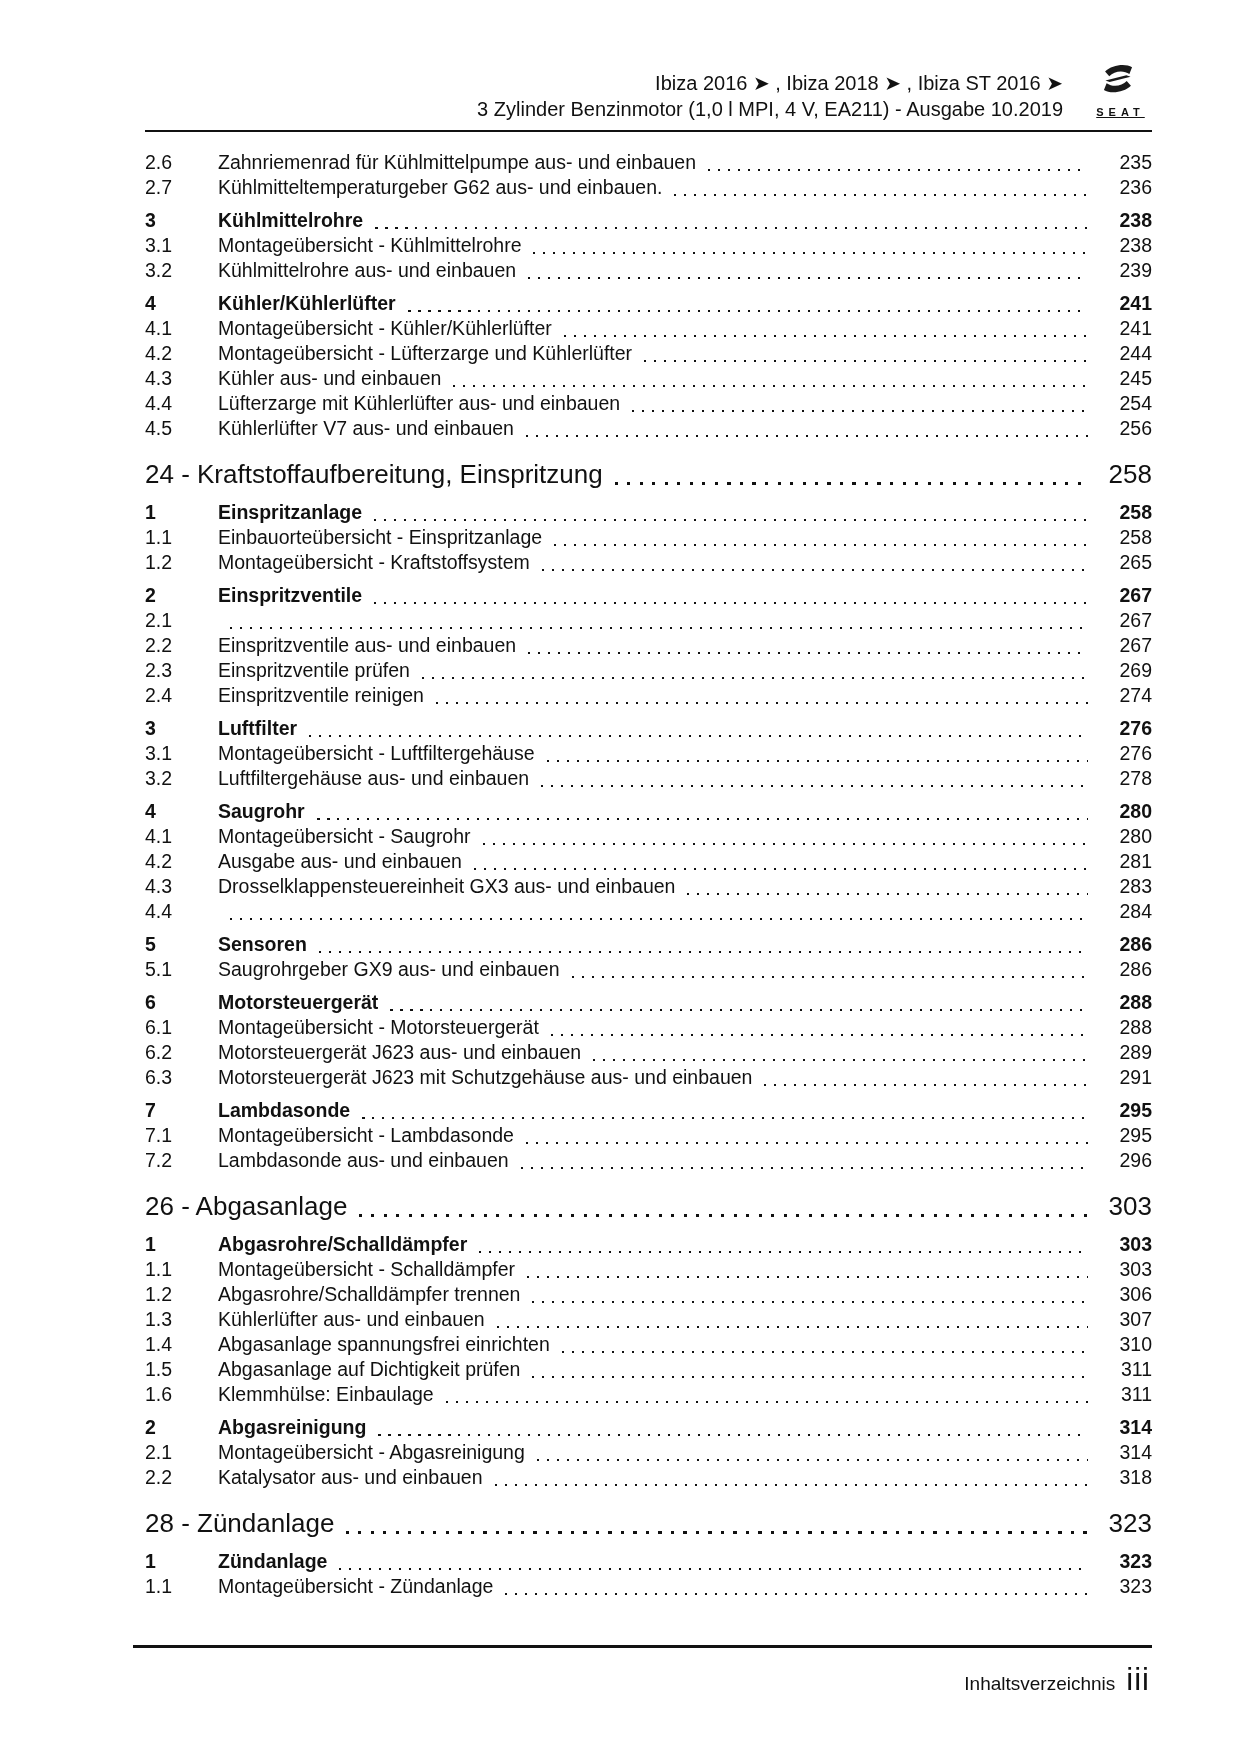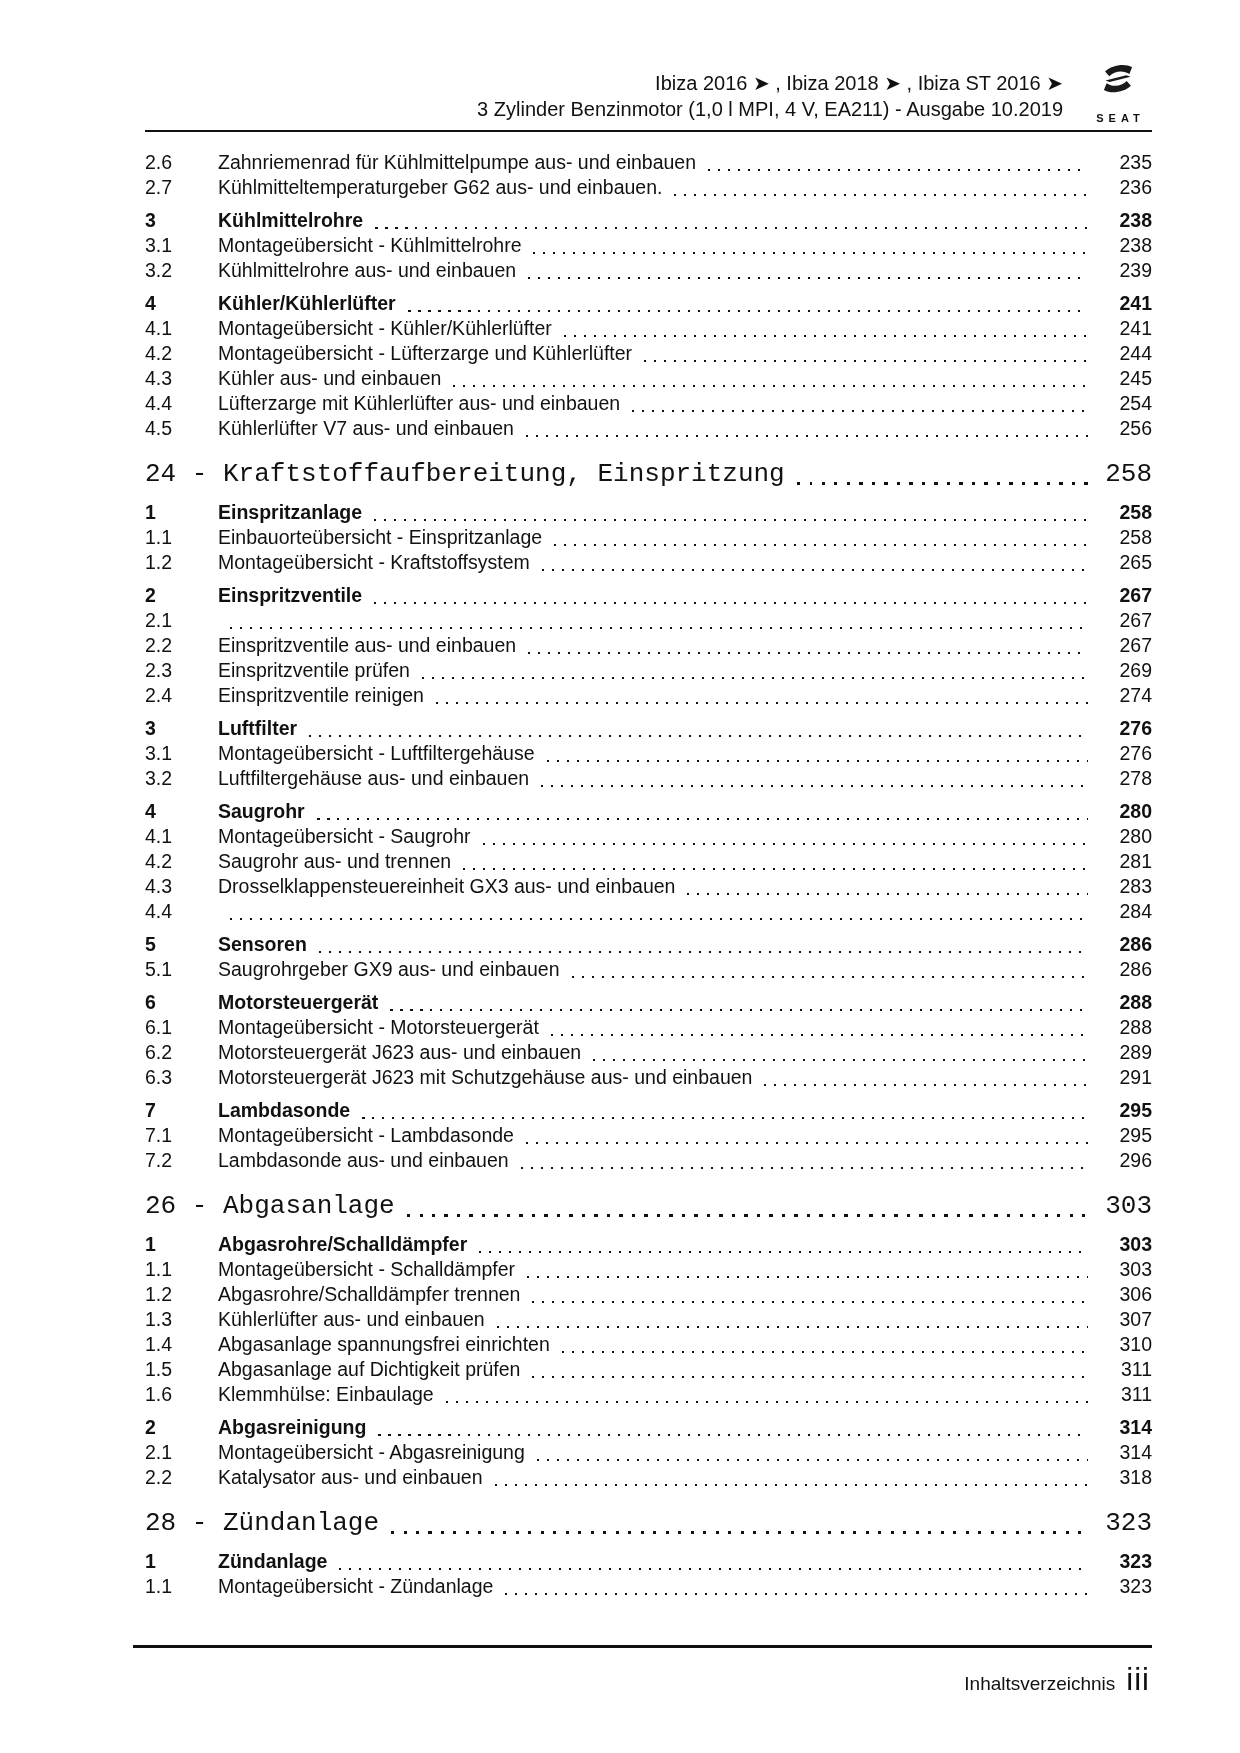--- a/index.html
+++ b/index.html
@@ -15,40 +15,41 @@
     font-size:20px;line-height:26px;white-space:nowrap;
   }
   .header-rule{
     position:absolute;top:130px;left:145px;width:1007px;height:2px;background:#111;
   }
   .logo{
     position:absolute;top:60px;right:90px;width:64px;text-align:center;
   }
   .logo svg{width:38px;height:38px;display:block;margin:0 auto;}
   .logo-text{
-    font-size:11px;font-weight:700;letter-spacing:5px;margin-top:14px;
+    font-size:11px;font-weight:700;letter-spacing:5px;margin-top:8px;
     text-indent:5px; 
+    text-decoration:underline;
   }
   
   .toc{position:absolute;top:150px;left:145px;width:1007px;}
   .row{display:flex;align-items:flex-start;}
   .row .num{flex:none;width:73px;}
   .row .title{flex:none;white-space:nowrap;}
   .row .page{flex:none;min-width:56px;text-align:right;}
   .leader{flex:1 1 auto;align-self:stretch;position:relative;margin:0 8px 0 12px;min-width:18px;}
   .leader::after{
     content:"";position:absolute;left:0;right:0;height:2.2px;bottom:4px;
     background-image:repeating-linear-gradient(90deg,#111 0 2.2px,transparent 2.2px 10px);
   }
   .entry{height:25px;font-size:19.5px;line-height:25px;}
   .sec{margin-top:8px;font-weight:700;}
   .sec .leader::after{height:2.5px;
     background-image:repeating-linear-gradient(90deg,#111 0 2.5px,transparent 2.5px 10px);}
   .chapter{
-    font-size:26px;line-height:36px;height:36px;margin:15px 0 4px 0;font-family:Liberation Mono, monospace;
+    font-size:26px;line-height:36px;height:36px;margin:15px 0 4px 0;
   }
   .chapter .title{flex:none;}
   .chapter .page{min-width:56px;}
   .chapter .leader::after{height:3px;bottom:7px;
     background-image:repeating-linear-gradient(90deg,#111 0 3px,transparent 3px 12.5px);}
   
   .footer-rule{position:absolute;top:1645px;left:133px;width:1019px;height:3px;background:#111;}
   .footer{
     position:absolute;top:1662px;right:90px;display:flex;align-items:baseline;gap:11px;
   }
@@ -220,21 +221,21 @@
       <span class="page">280</span>
     </div>
     <div class="row entry">
       <span class="num">4.1</span>
       <span class="title">Montageübersicht - Saugrohr</span>
       <span class="leader"></span>
       <span class="page">280</span>
     </div>
     <div class="row entry">
       <span class="num">4.2</span>
-      <span class="title">Saugrohr aus- und trennen</span>
+      <span class="title">Ausgabe aus- und einbauen</span>
       <span class="leader"></span>
       <span class="page">281</span>
     </div>
     <div class="row entry">
       <span class="num">4.3</span>
       <span class="title">Drosselklappensteuereinheit GX3 aus- und einbauen</span>
       <span class="leader"></span>
       <span class="page">283</span>
     </div>
     <div class="row entry">

